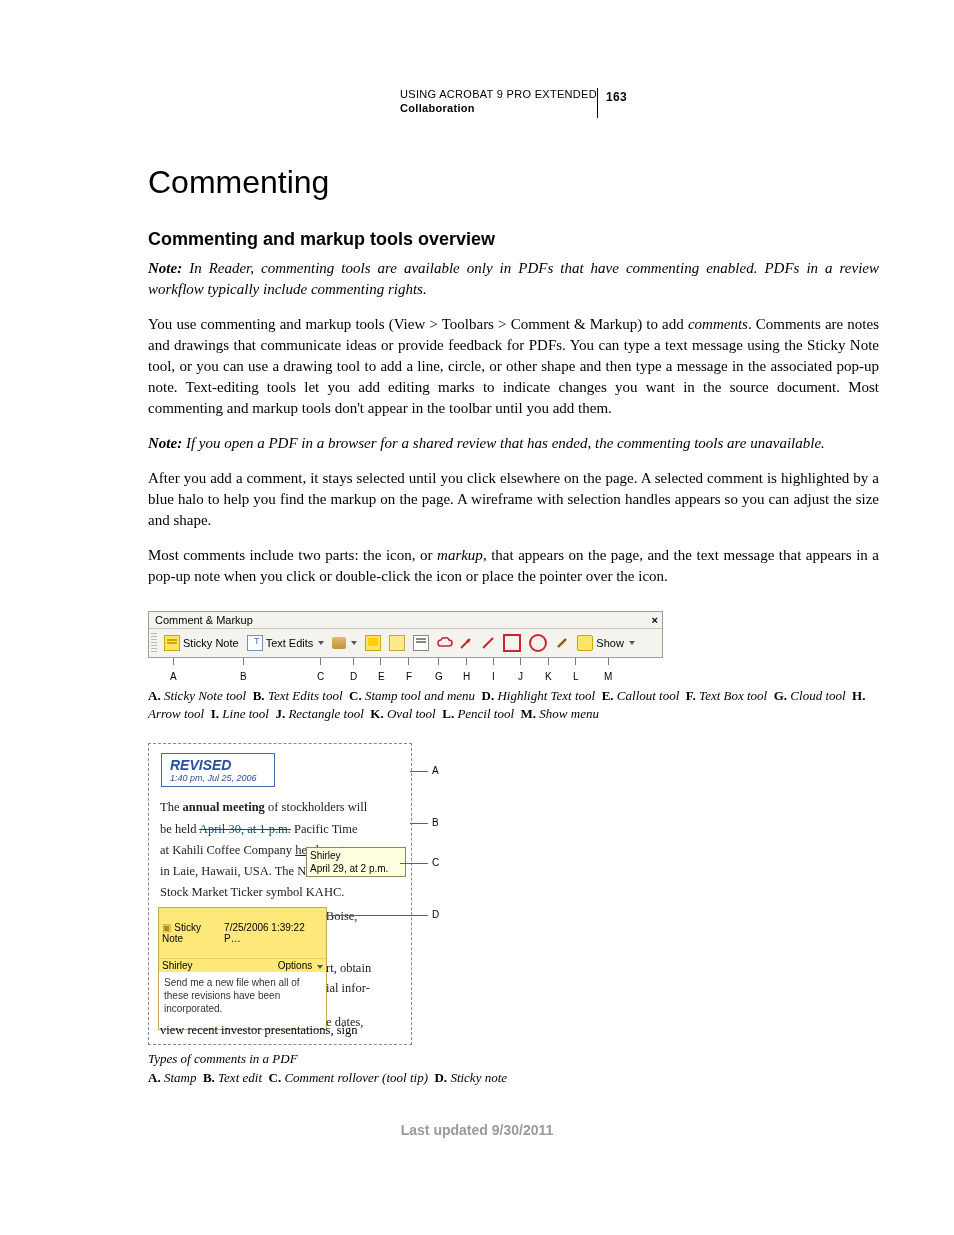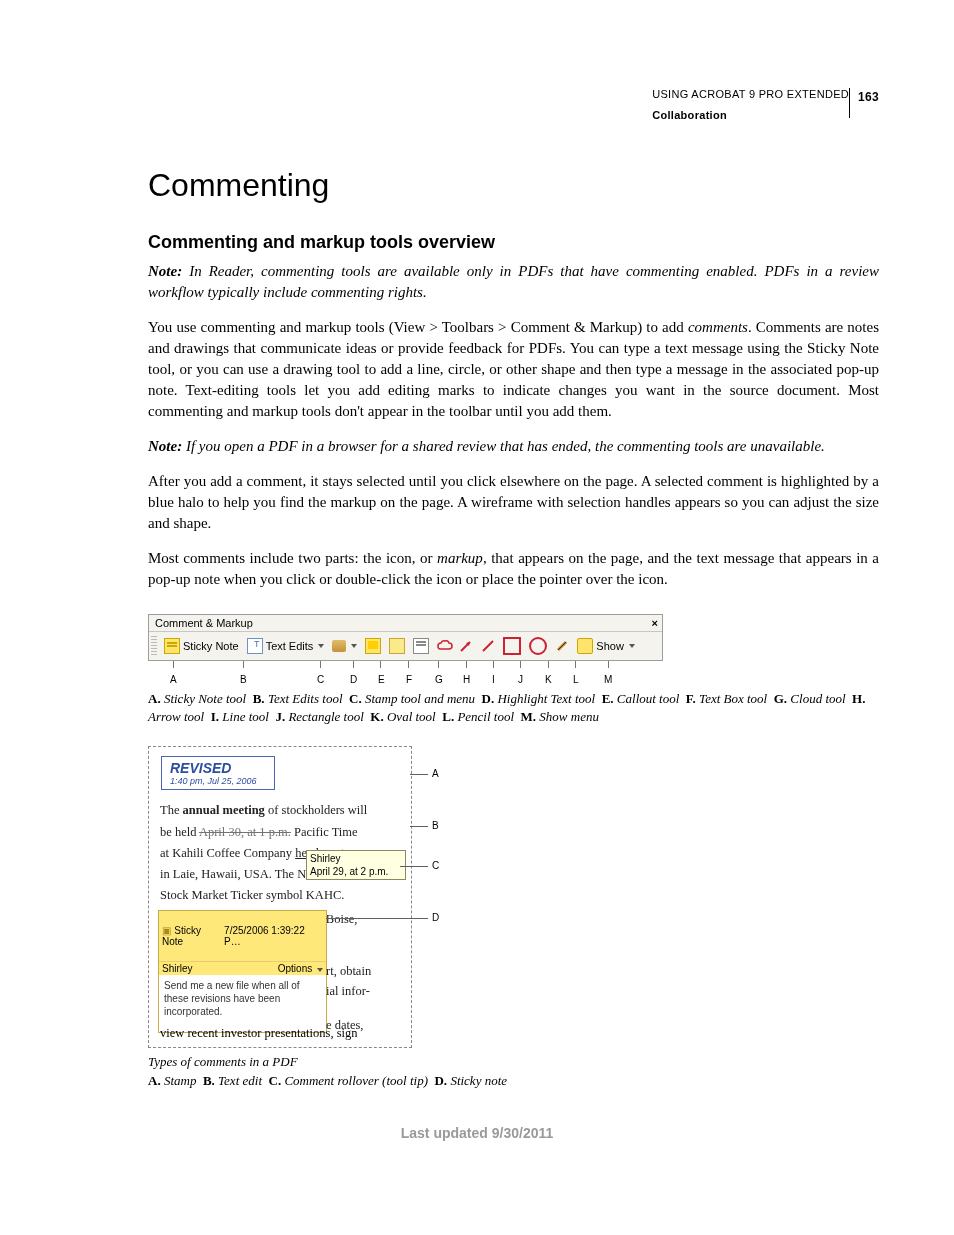--- a/index.html
+++ b/index.html
@@ -9,29 +9,29 @@
     color: #000;
     background: #fff;
     width: 954px;
   }
   .page {
     padding: 88px 75px 60px 148px;
     position: relative;
   }
   .header-row {
     display: flex;
-    justify-content: flex-end;
+    justify-content: center;
     align-items: flex-start;
     font-family: "Myriad Pro", Arial, sans-serif;
     font-size: 11px;
     letter-spacing: 0.3px;
     margin-bottom: 46px;
   }
   .header-left .line1 { text-transform: uppercase; }
-  .header-left .line2 { font-weight: bold; margin-top: 9px; }
+  .header-left .line2 { font-weight: bold; margin-top: 2px; }
   .page-number {
     font-weight: bold;
     border-left: 1px solid #000;
     padding: 2px 0 14px 8px;
     font-size: 12px;
   }
   h1 {
     font-family: "Myriad Pro", Arial, sans-serif;
     font-size: 32px;
     font-weight: 400;
@@ -131,21 +131,21 @@
     position:absolute; left:13px; top:10px;
     border:1px solid #4a66b0; background:#fff;
     padding:3px 8px 3px 8px; width:96px;
   }
   .stamp .t1{color:#2d4ea0;font-weight:bold;font-style:italic;font-family:Arial,sans-serif;font-size:14px;}
   .stamp .t2{color:#2d4ea0;font-style:italic;font-family:Arial,sans-serif;font-size:9px;}
   .doc-text {
     position:absolute; left:12px; top:54px; right:12px;
     font-size:12.5px; line-height:1.7; color:#222;
   }
-  .doc-text .strike{text-decoration:line-through;color:#737373;}
+  .doc-text .strike{text-decoration:line-through;color:#0c4a6e;}
   .doc-text .ul{text-decoration:underline;color:#222;}
   .doc-text .bold{font-weight:bold;}
   .tooltip {
     position:absolute; left:158px; top:104px;
     background:#ffffe1; border:1px solid #8a8a60;
     font-family:Tahoma,Arial,sans-serif; font-size:10px;
     padding:1px 3px; line-height:1.3; width:92px;
   }
   .sticky-pop {
     position:absolute; left:10px; top:164px; width:167px;

